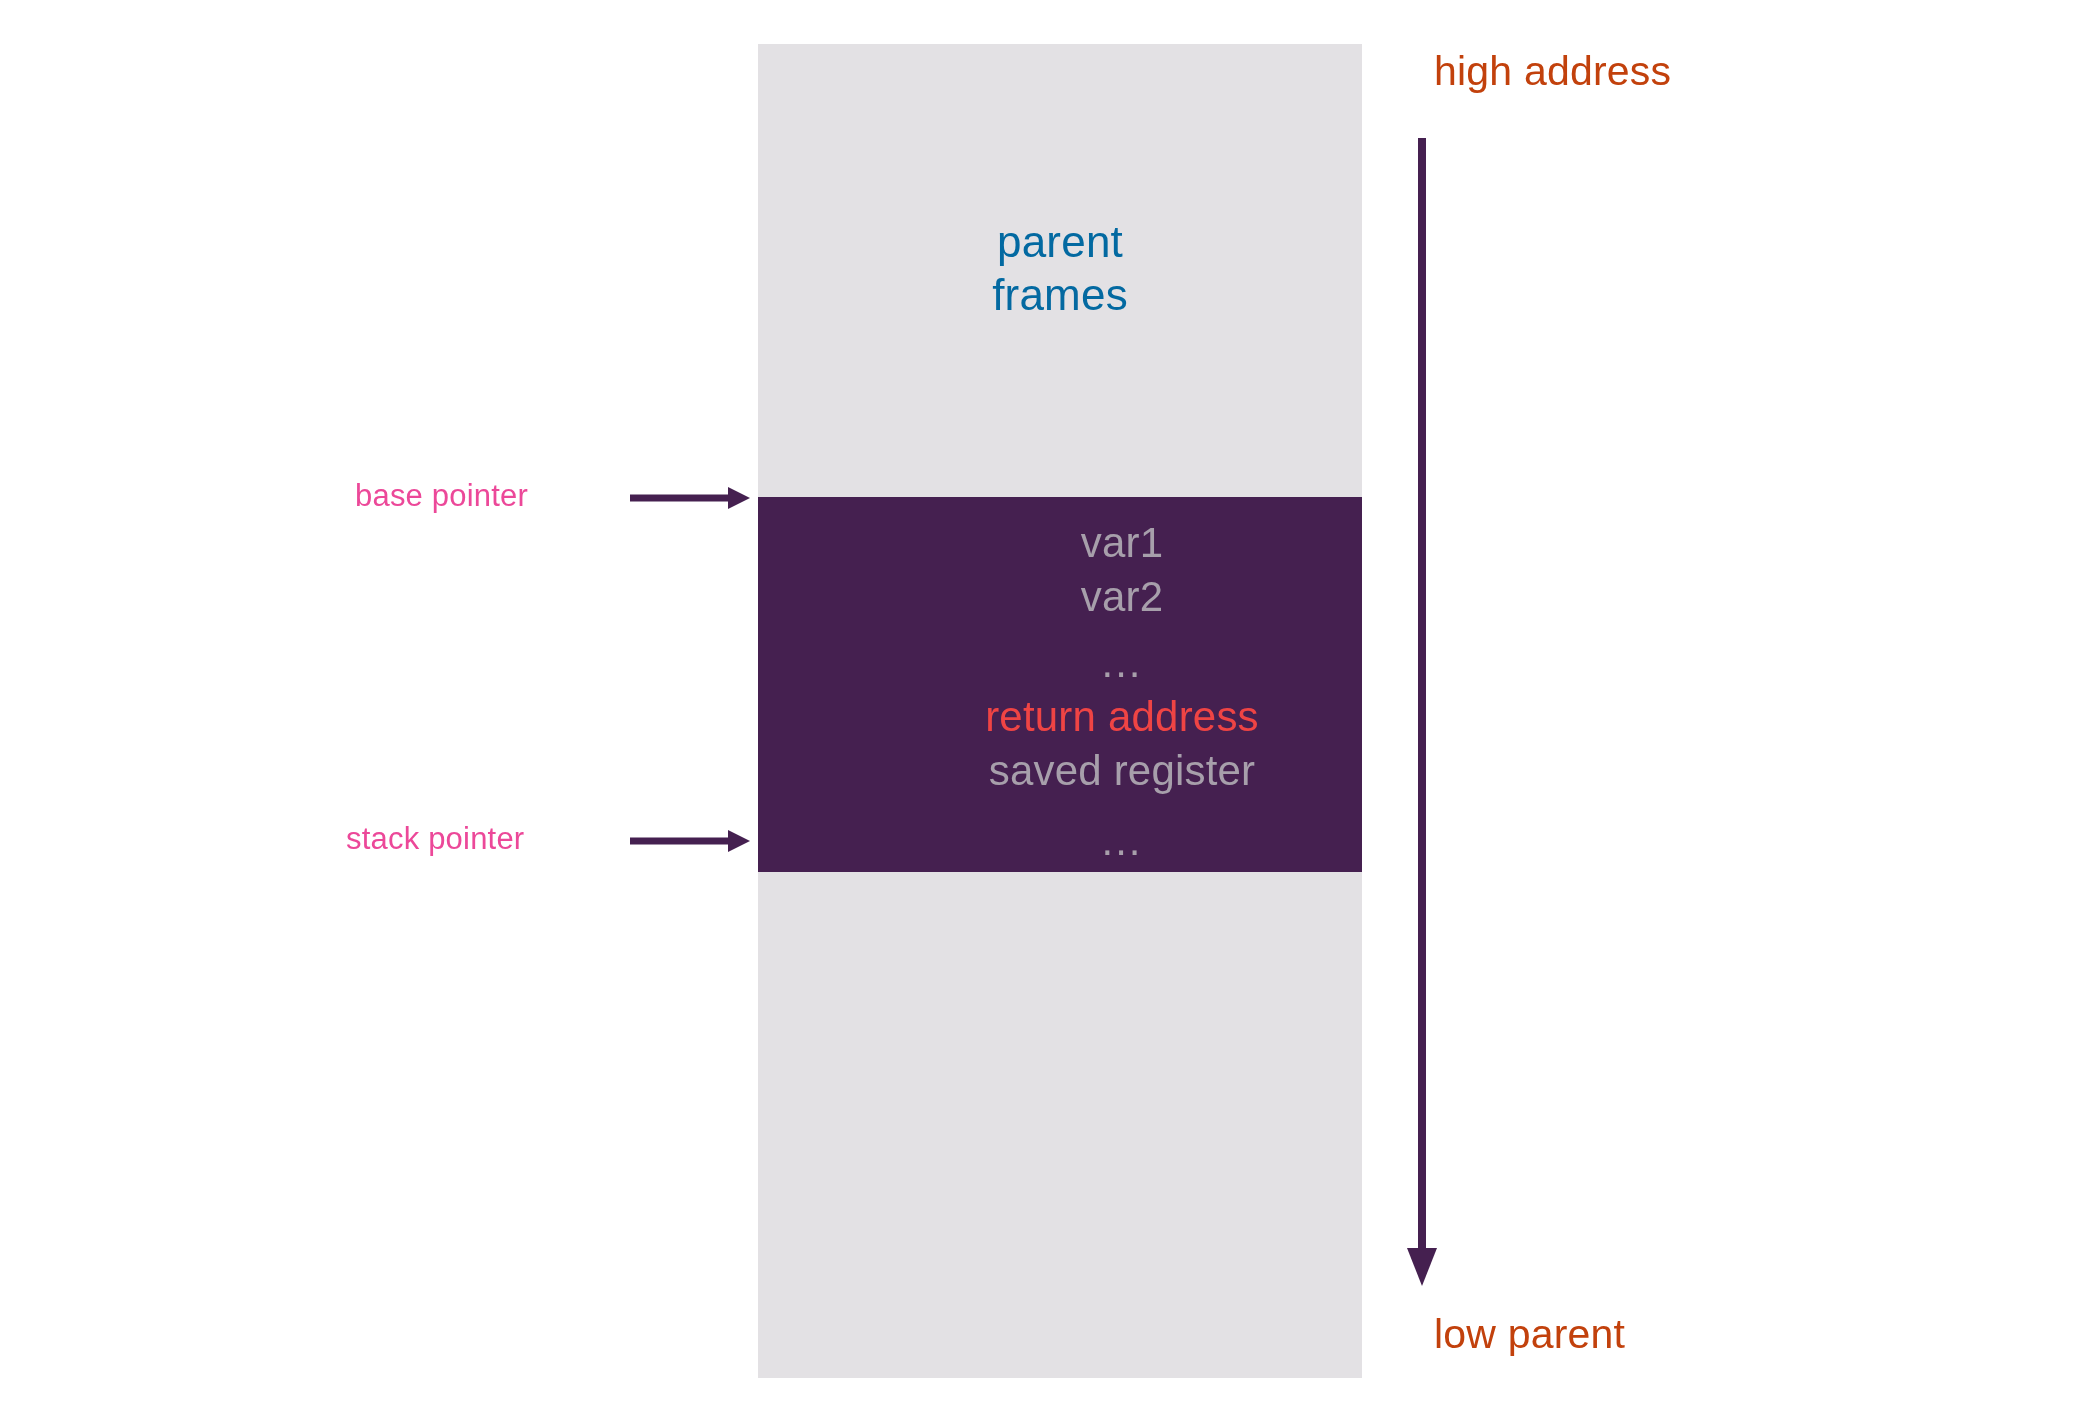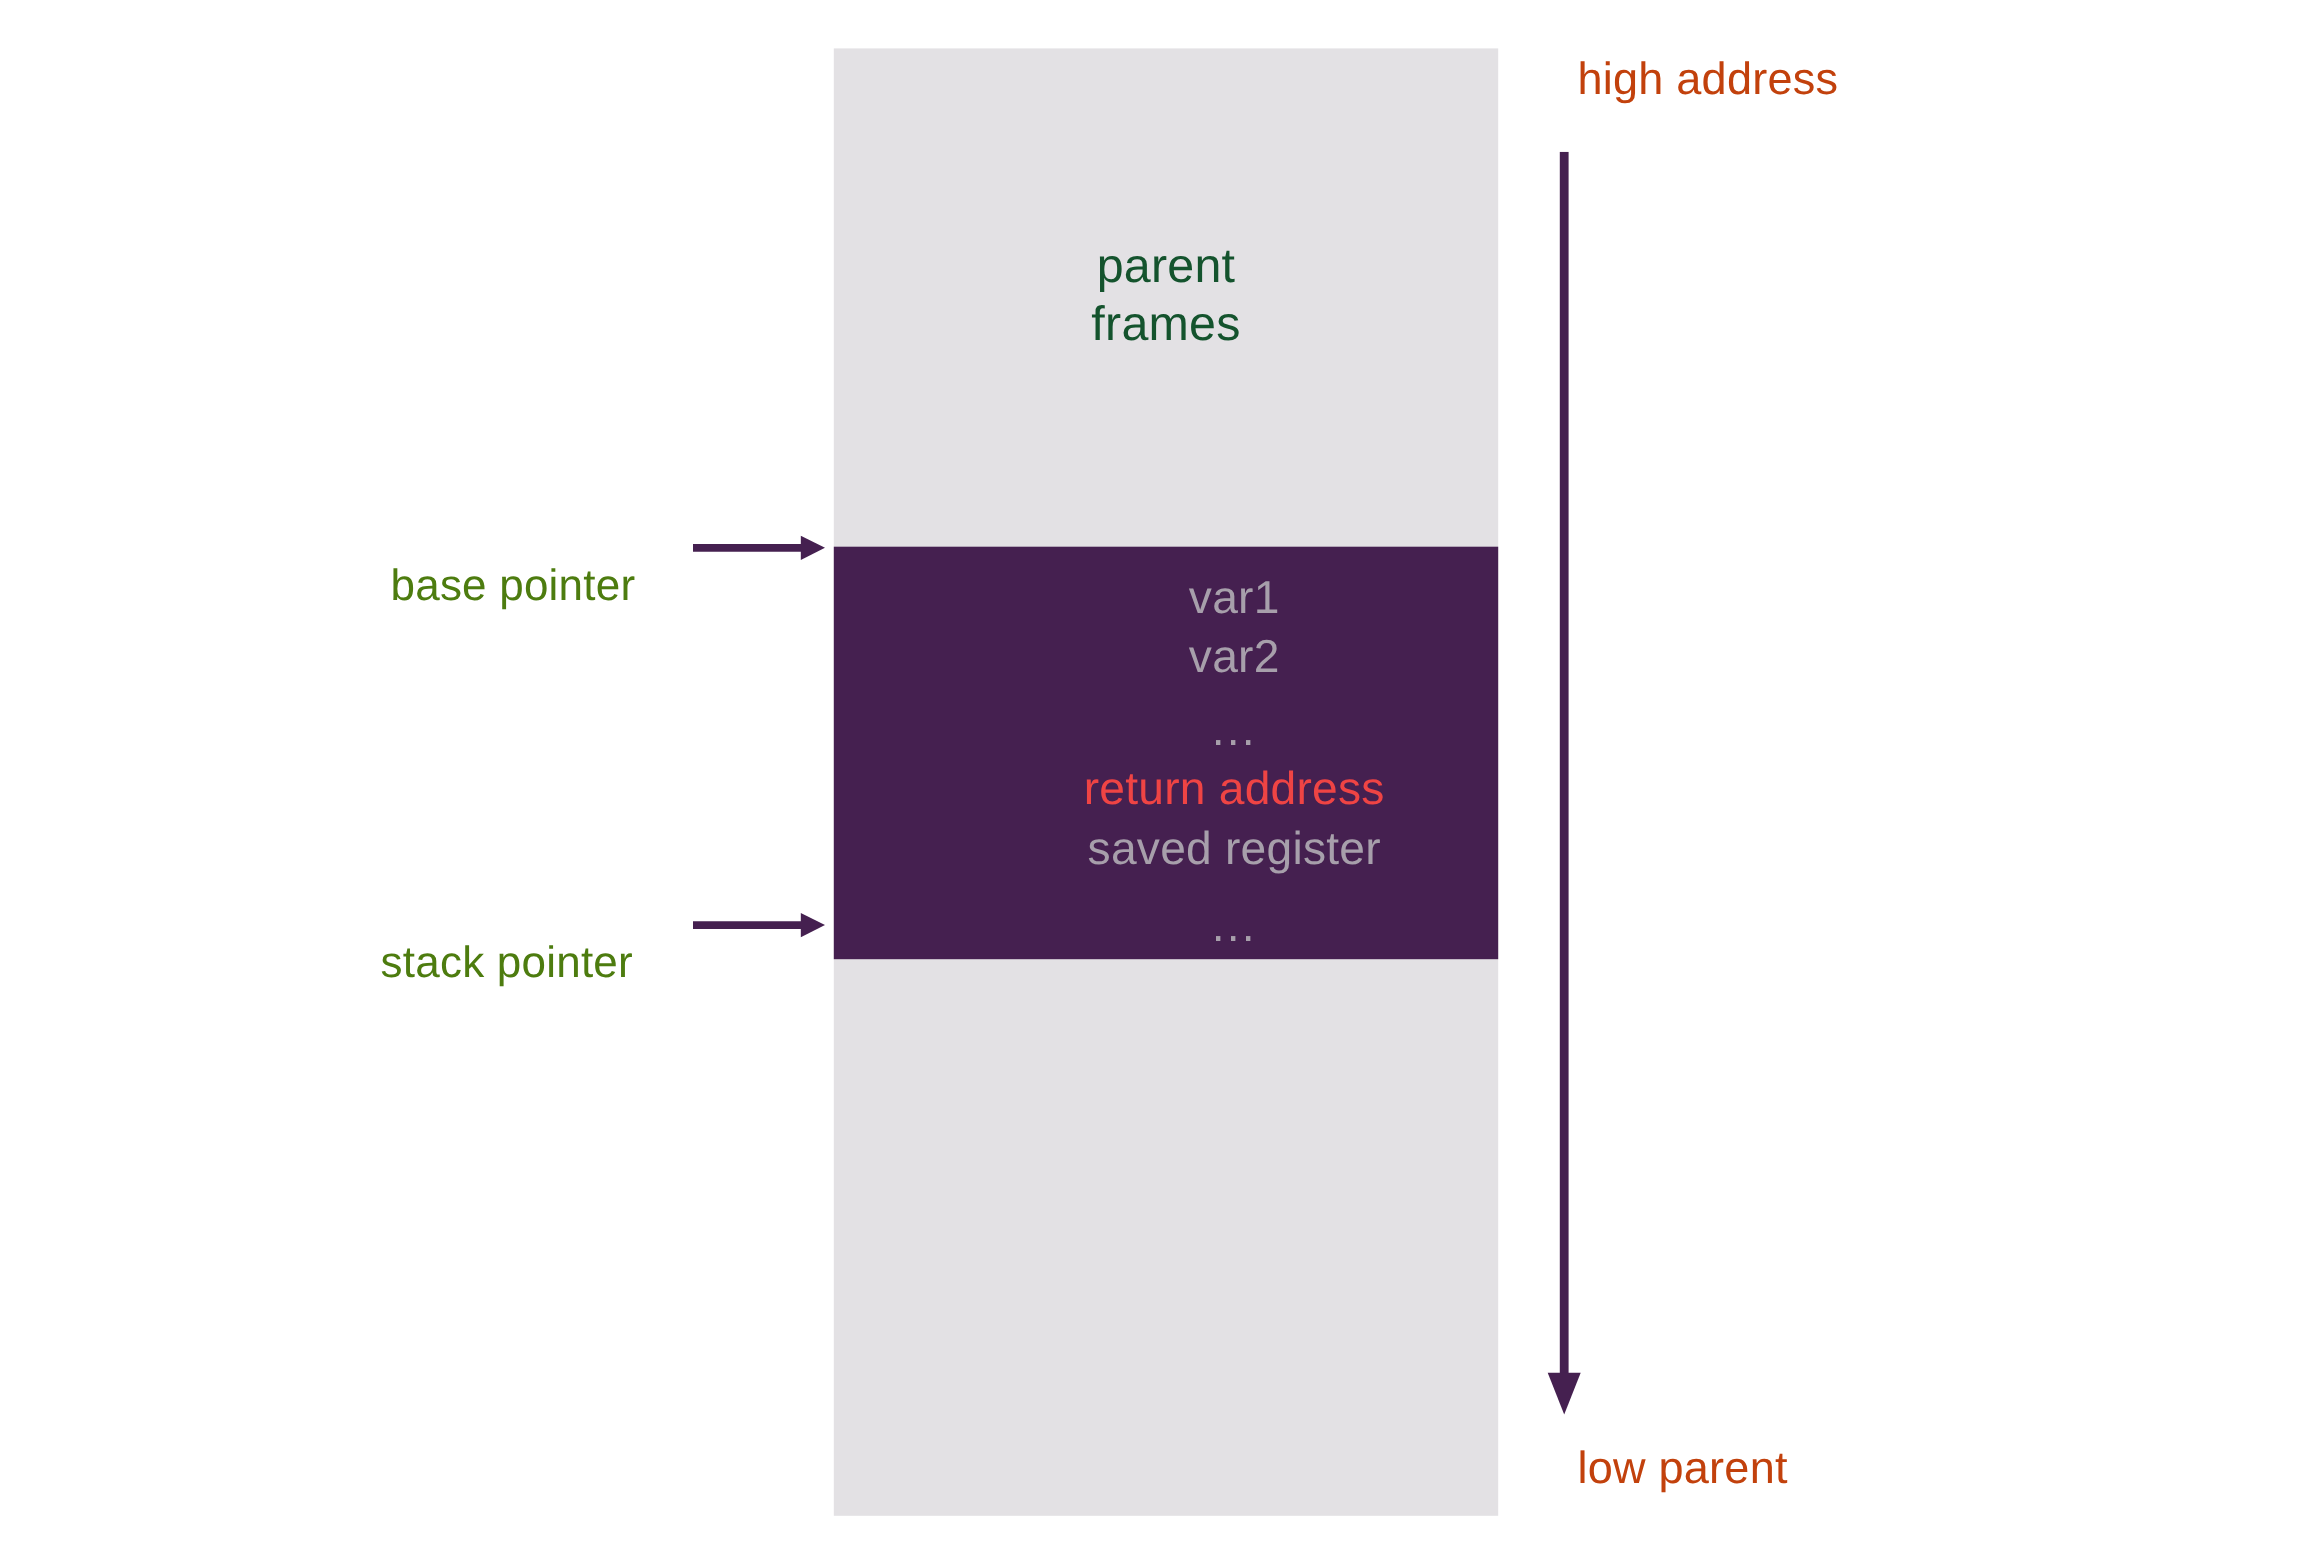--- a/index.html
+++ b/index.html
@@ -30,21 +30,21 @@
     background: #e3e1e4;
   }
 
   
   .parent-frames {
     position: absolute;
     left: 758px;
     top: 215px;
     width: 604px;
     text-align: center;
-    color: #14532d;
+    color: #0369a1;
     font-size: 44px;
     line-height: 53px;
     letter-spacing: 0.2px;
     white-space: pre-line;
   }
 
   
   .current-frame {
     position: absolute;
     left: 758px;
@@ -87,26 +87,25 @@
   .frame-row.spacer-before {
     margin-top: 12px;
   }
   .frame-row.spacer-tail {
     margin-top: 16px;
   }
 
   
   .pointer-label {
     position: absolute;
-    font-size: 40px;
+    font-size: 31px;
     line-height: 48px;
-    color: #4d7c0f;
+    color: #ec4899;
     letter-spacing: 0.2px;
     white-space: nowrap;
-    margin-top: 36px;
   }
   .pointer-label.base { left: 355px; top: 472px; }
   .pointer-label.stack { left: 346px; top: 815px; }
 
   .pointer-arrow {
     position: absolute;
     height: 26px;
     overflow: visible;
   }
   .pointer-arrow.base { left: 630px; top: 485px; width: 120px; }

